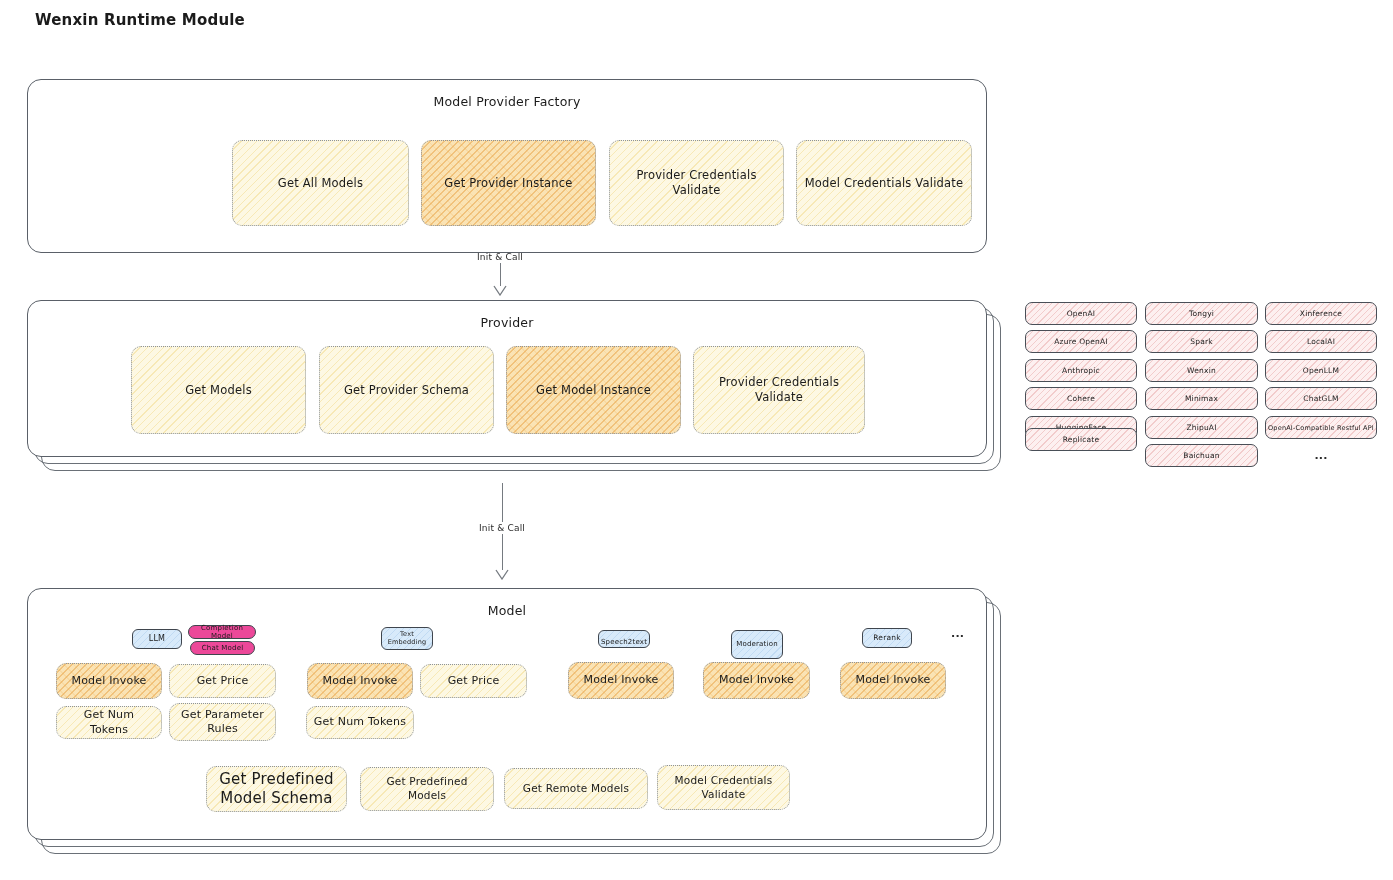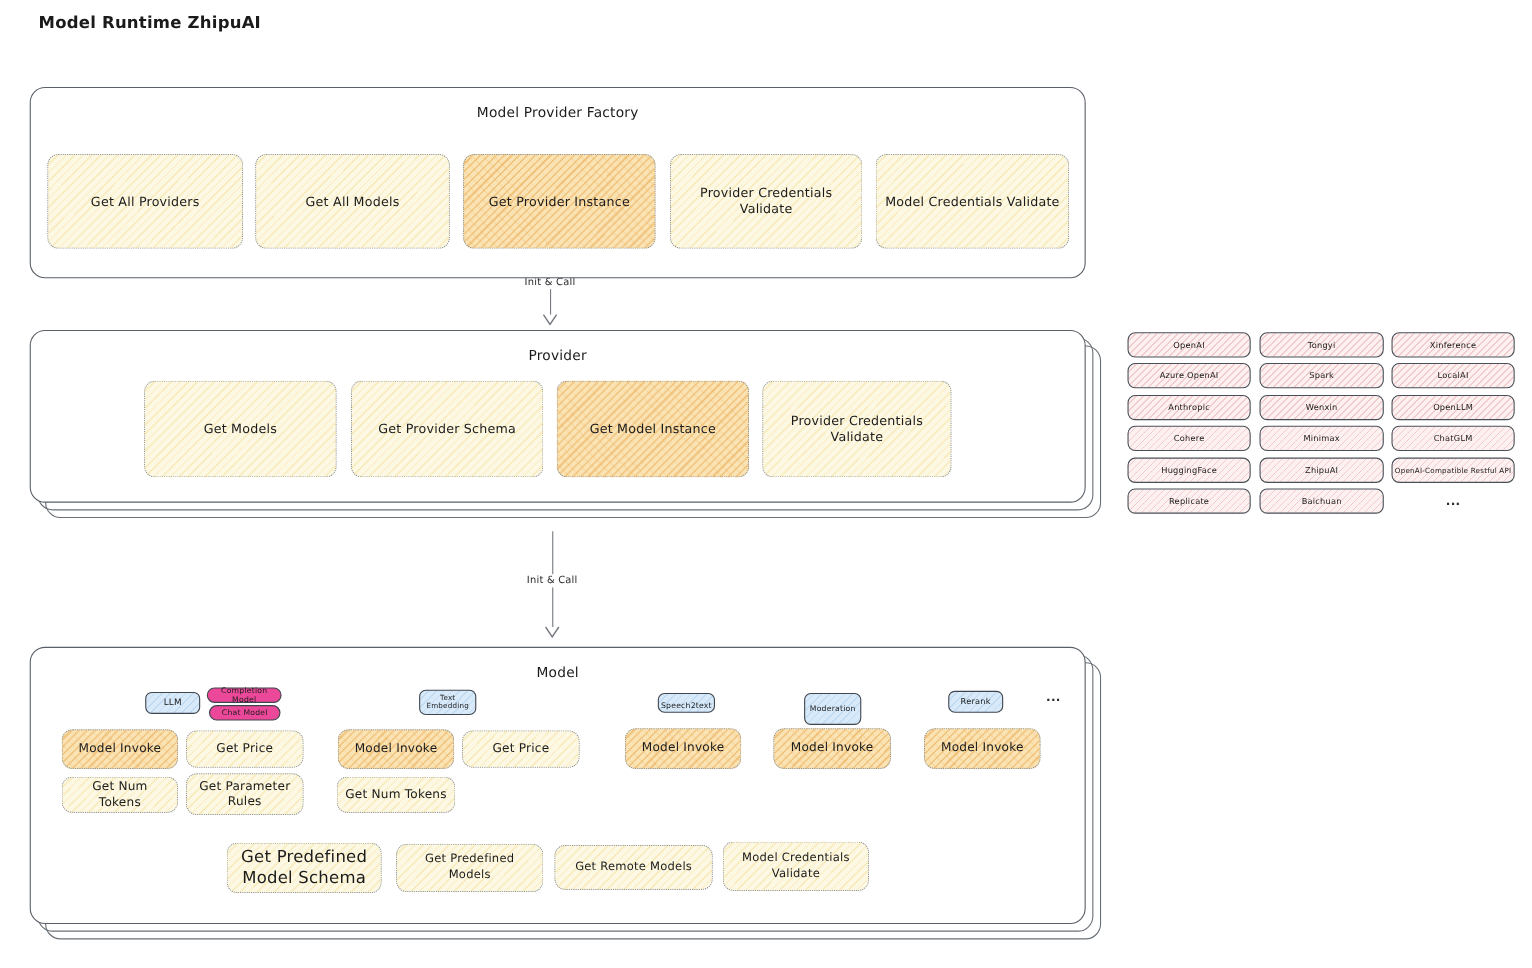--- a/index.html
+++ b/index.html
@@ -58,27 +58,24 @@
     position:absolute;transform:translate(-50%,-50%);background:#fff;padding:1px 4px;
     font-size:9px;color:#2b2b2b;z-index:1;white-space:nowrap;
   }
   .ellipsis{position:absolute;font-size:11px;font-weight:700;color:#2b2b2b;}
 </style>
 </head>
 <body>
 
 <div class="canvas">
 
-  <div class="main-title">Model Runtime ZhipuAI</div>
+  <div class="main-title">Wenxin Runtime Module</div>
 
   <div class="container" style="left:27px;top:47px;width:958px;height:172px;margin-top:32px;">
     <div class="container-title">Model Provider Factory</div>
-    <div class="func fill-y" style="left:15px;top:60px;width:178px;height:86px;">
-        <span>Get All Providers</span>
-      </div>
     <div class="func fill-y" style="left:204px;top:60px;width:177px;height:86px;">
         <span>Get All Models</span>
       </div>
     <div class="func fill-o" style="left:393px;top:60px;width:175px;height:86px;">
         <span>Get Provider Instance</span>
       </div>
     <div class="func fill-y" style="left:581px;top:60px;width:175px;height:86px;">
         <span>Provider Credentials Validate</span>
       </div>
     <div class="func fill-y" style="left:768px;top:60px;width:176px;height:86px;">
@@ -153,21 +150,21 @@
   <div class="pink-box" style="left:1025px;top:416px;width:112px;height:23px;">
       <span>HuggingFace</span>
     </div>
   <div class="pink-box" style="left:1145px;top:416px;width:113px;height:23px;">
       <span>ZhipuAI</span>
     </div>
   <div class="pink-box" style="left:1265px;top:416px;width:112px;height:23px;font-size:6.5px;">
       <span>OpenAI-Compatible Restful API</span>
     </div>
 
-  <div class="pink-box" style="left:1025px;top:444px;width:112px;height:23px;">
+  <div class="pink-box" style="left:1025px;top:428px;width:112px;height:23px;">
       <span>Replicate</span>
     </div>
   <div class="pink-box" style="left:1145px;top:444px;width:113px;height:23px;">
       <span>Baichuan</span>
     </div>
   <div class="ellipsis" style="left:1265px;top:444px;width:112px;height:23px;display:flex;align-items:center;justify-content:center;">...</div>
 
   <div class="arrow-line" style="left:502px;top:483px;height:87px;"></div>
   <svg class="arrow-head" style="left:495px;top:569px;" width="14" height="11" viewBox="0 0 14 11">
     <polyline points="1,1 7,10 13,1" fill="none" stroke="#757a80" stroke-width="1.3"></polyline>

